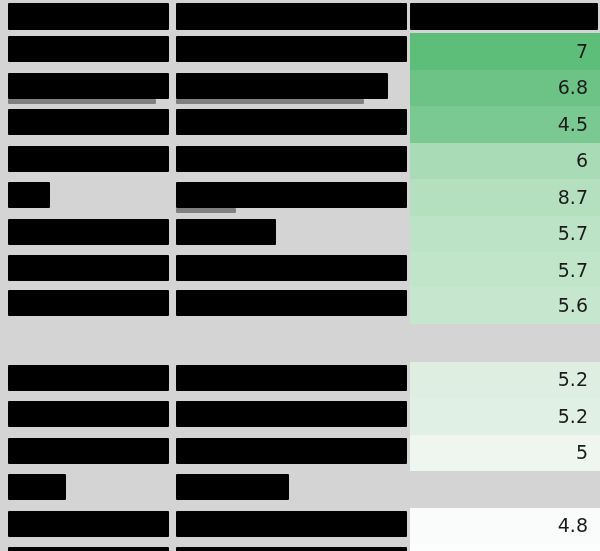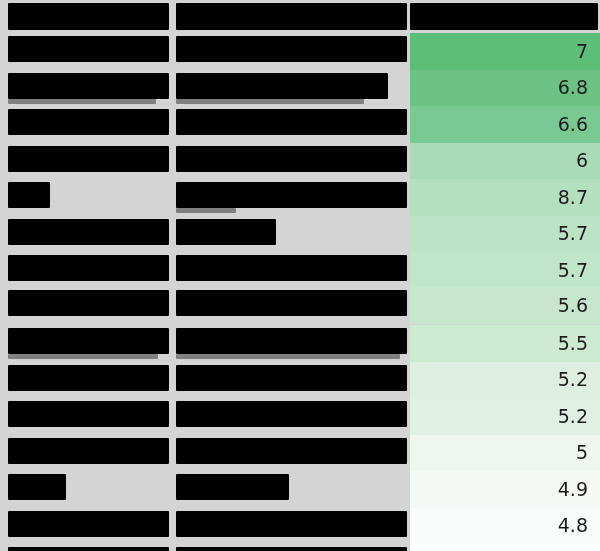--- a/index.html
+++ b/index.html
@@ -78,21 +78,21 @@
       <div class="redaction" style="left: 176px; top: 3px; width: 231px; height: 26px;"></div>
     </div>
     <div class="row" style="top: 69.5px; height: 36.5px;">
       <div class="value-cell" style="top: 0px; height: 36.5px; background: rgb(108, 195, 133);">6.8</div>
       <div class="redaction" style="left: 8px; top: 3px; width: 161px; height: 26px;"></div>
       <div class="smudge" style="left: 8px; top: 29px; width: 148px; height: 5px;"></div>
       <div class="redaction" style="left: 176px; top: 3px; width: 212px; height: 26px;"></div>
       <div class="smudge" style="left: 176px; top: 29px; width: 188px; height: 5px;"></div>
     </div>
     <div class="row" style="top: 106px; height: 36.5px;">
-      <div class="value-cell" style="top: 0px; height: 36.5px; background: rgb(123, 201, 146);">6.6</div>
+      <div class="value-cell" style="top: 0px; height: 36.5px; background: rgb(123, 201, 146);">4.5</div>
       <div class="redaction" style="left: 8px; top: 3px; width: 161px; height: 26px;"></div>
       <div class="redaction" style="left: 176px; top: 3px; width: 231px; height: 26px;"></div>
     </div>
     <div class="row" style="top: 142.5px; height: 36.5px;">
       <div class="value-cell" style="top: 0px; height: 36.5px; background: rgb(169, 220, 182);">6</div>
       <div class="redaction" style="left: 8px; top: 3px; width: 161px; height: 26px;"></div>
       <div class="redaction" style="left: 176px; top: 3px; width: 231px; height: 26px;"></div>
     </div>
     <div class="row" style="top: 179px; height: 36.5px;">
       <div class="value-cell" style="top: 0px; height: 36.5px; background: rgb(180, 224, 191);">8.7</div>
@@ -108,44 +108,36 @@
     <div class="row" style="top: 252px; height: 36.5px;">
       <div class="value-cell" style="top: 0px; height: 36.5px; background: rgb(192, 229, 200);">5.7</div>
       <div class="redaction" style="left: 8px; top: 3px; width: 161px; height: 26px;"></div>
       <div class="redaction" style="left: 176px; top: 3px; width: 231px; height: 26px;"></div>
     </div>
     <div class="row" style="top: 287px; height: 36.5px;">
       <div class="value-cell" style="top: 0px; height: 36.5px; background: rgb(198, 231, 205);">5.6</div>
       <div class="redaction" style="left: 8px; top: 3px; width: 161px; height: 26px;"></div>
       <div class="redaction" style="left: 176px; top: 3px; width: 231px; height: 26px;"></div>
     </div>
-    <div class="row" style="top: 325px; height: 36.5px;">
-      <div class="value-cell" style="top: 0px; height: 36.5px; background: rgb(204, 234, 207);">5.5</div>
-      <div class="redaction" style="left: 8px; top: 3px; width: 161px; height: 26px;"></div>
-      <div class="smudge" style="left: 8px; top: 29px; width: 150px; height: 5px;"></div>
-      <div class="redaction" style="left: 176px; top: 3px; width: 231px; height: 26px;"></div>
-      <div class="smudge" style="left: 176px; top: 29px; width: 224px; height: 5px;"></div>
-    </div>
     <div class="row" style="top: 361.5px; height: 36.5px;">
       <div class="value-cell" style="top: 0px; height: 36.5px; background: rgb(222, 239, 225);">5.2</div>
       <div class="redaction" style="left: 8px; top: 3px; width: 161px; height: 26px;"></div>
       <div class="redaction" style="left: 176px; top: 3px; width: 231px; height: 26px;"></div>
     </div>
     <div class="row" style="top: 398px; height: 36.5px;">
       <div class="value-cell" style="top: 0px; height: 36.5px; background: rgb(224, 240, 228);">5.2</div>
       <div class="redaction" style="left: 8px; top: 3px; width: 161px; height: 26px;"></div>
       <div class="redaction" style="left: 176px; top: 3px; width: 231px; height: 26px;"></div>
     </div>
     <div class="row" style="top: 434.5px; height: 36.5px;">
       <div class="value-cell" style="top: 0px; height: 36.5px; background: rgb(238, 246, 239);">5</div>
       <div class="redaction" style="left: 8px; top: 3px; width: 161px; height: 26px;"></div>
       <div class="redaction" style="left: 176px; top: 3px; width: 231px; height: 26px;"></div>
     </div>
     <div class="row" style="top: 471px; height: 36.5px;">
-      <div class="value-cell" style="top: 0px; height: 36.5px; background: rgb(244, 249, 245);">4.9</div>
       <div class="redaction" style="left: 8px; top: 3px; width: 58px; height: 26px;"></div>
       <div class="redaction" style="left: 176px; top: 3px; width: 113px; height: 26px;"></div>
     </div>
     <div class="row" style="top: 507.5px; height: 36.5px;">
       <div class="value-cell" style="top: 0px; height: 36.5px; background: rgb(250, 252, 251);">4.8</div>
       <div class="redaction" style="left: 8px; top: 3px; width: 161px; height: 26px;"></div>
       <div class="redaction" style="left: 176px; top: 3px; width: 231px; height: 26px;"></div>
     </div>
     <div class="row" style="top: 544px; height: 36.5px;">
       <div class="value-cell" style="top: 0px; height: 36.5px; background: rgb(252, 253, 253);">4.8</div>

